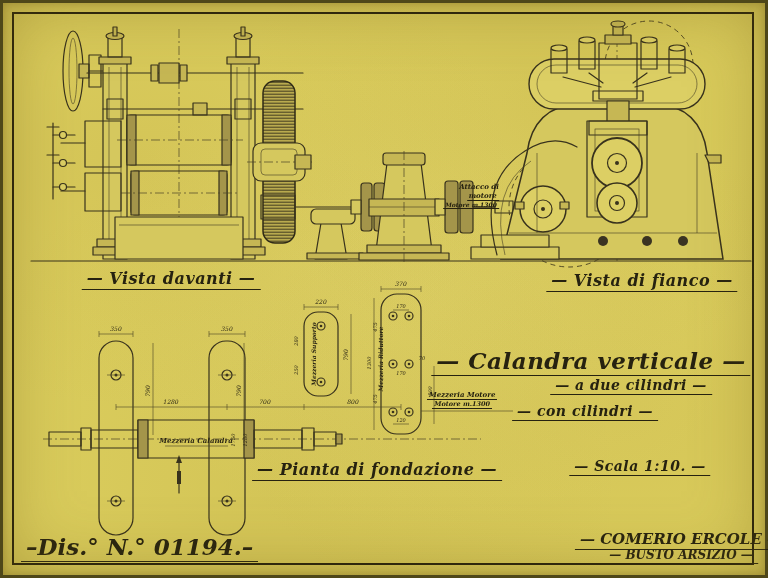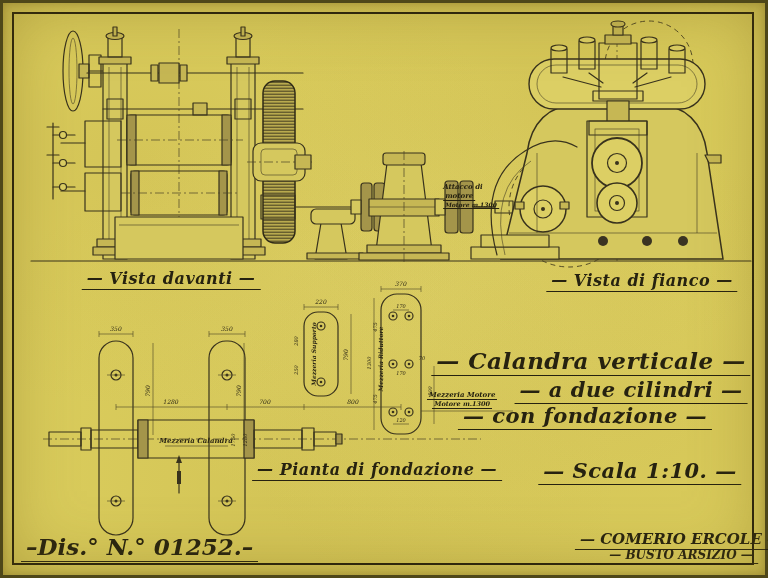--- a/index.html
+++ b/index.html
@@ -27,22 +27,22 @@
   .dimt{font:italic 6px "DejaVu Serif",serif;fill:#2c2715;text-anchor:middle}
   .dimt5{font:italic 5px "DejaVu Serif",serif;fill:#2c2715;text-anchor:middle}
   .lbl{font:italic bold 7px "DejaVu Serif",serif;fill:#2c2715;text-anchor:middle}
   .lbl6{font:italic bold 6px "DejaVu Serif",serif;fill:#2c2715;text-anchor:middle}
   .script{position:absolute;color:#262210;font-style:italic;font-weight:bold;
     white-space:nowrap;font-family:"DejaVu Serif",serif}
   .ctr{transform:translateX(-50%)}
   .ul{border-bottom:1.7px solid #262210;padding:0 5px 1px}
   .cap{font-size:16px;letter-spacing:.5px}
   .t1{font-size:23px;letter-spacing:.5px}
-  .t2{font-size:21px;letter-spacing:.5px}
-  .tiny{font-size:7px;line-height:1.25;text-align:left}
+  .t2{font-size:14px;letter-spacing:.5px}
+  .tiny{font-size:7px;line-height:1.25;text-align:right}
   .tiny .u{border-bottom:.8px solid #262210;padding:0 2px}
 </style>
 </head>
 <body>
 
 <div class="sheet">
 
   <svg width="768" height="578" viewBox="0 0 768 578">
     <defs>
       <pattern id="ph" patternUnits="userSpaceOnUse" width="4" height="4" patternTransform="rotate(45)">
@@ -346,28 +346,28 @@
     <span class="ul">— Pianta di fondazione —</span>
   </div>
 
   <div class="script t1 ctr" style="left:588px;top:344px">
     <span class="ul">— Calandra verticale —</span>
   </div>
   <div class="script t2 ctr" style="left:628px;top:374px">
     <span class="ul">— a due cilindri —</span>
   </div>
   <div class="script t2 ctr" style="left:582px;top:400px">
-    <span class="ul">— con fondazione —</span>
+    <span class="ul">— con cilindri —</span>
   </div>
   <div class="script t2 ctr" style="left:637px;top:455px">
     <span class="ul">— Scala 1:10. —</span>
   </div>
 
   <div class="script" style="left:18px;top:530px;font-size:23px">
-    <span class="ul">–Dis.° N.° 01252.–</span>
+    <span class="ul">–Dis.° N.° 01194.–</span>
   </div>
 
   <div class="script ctr" style="left:678px;top:527px;font-size:15px;font-style:italic">
     <span class="ul">— COMERIO ERCOLE —</span>
   </div>
   <div class="script ctr" style="left:678px;top:545px;font-size:12px">
     <span class="ul">— BUSTO ARSIZIO —</span>
   </div>
 
   <div class="script tiny ctr" style="left:468px;top:180px">

